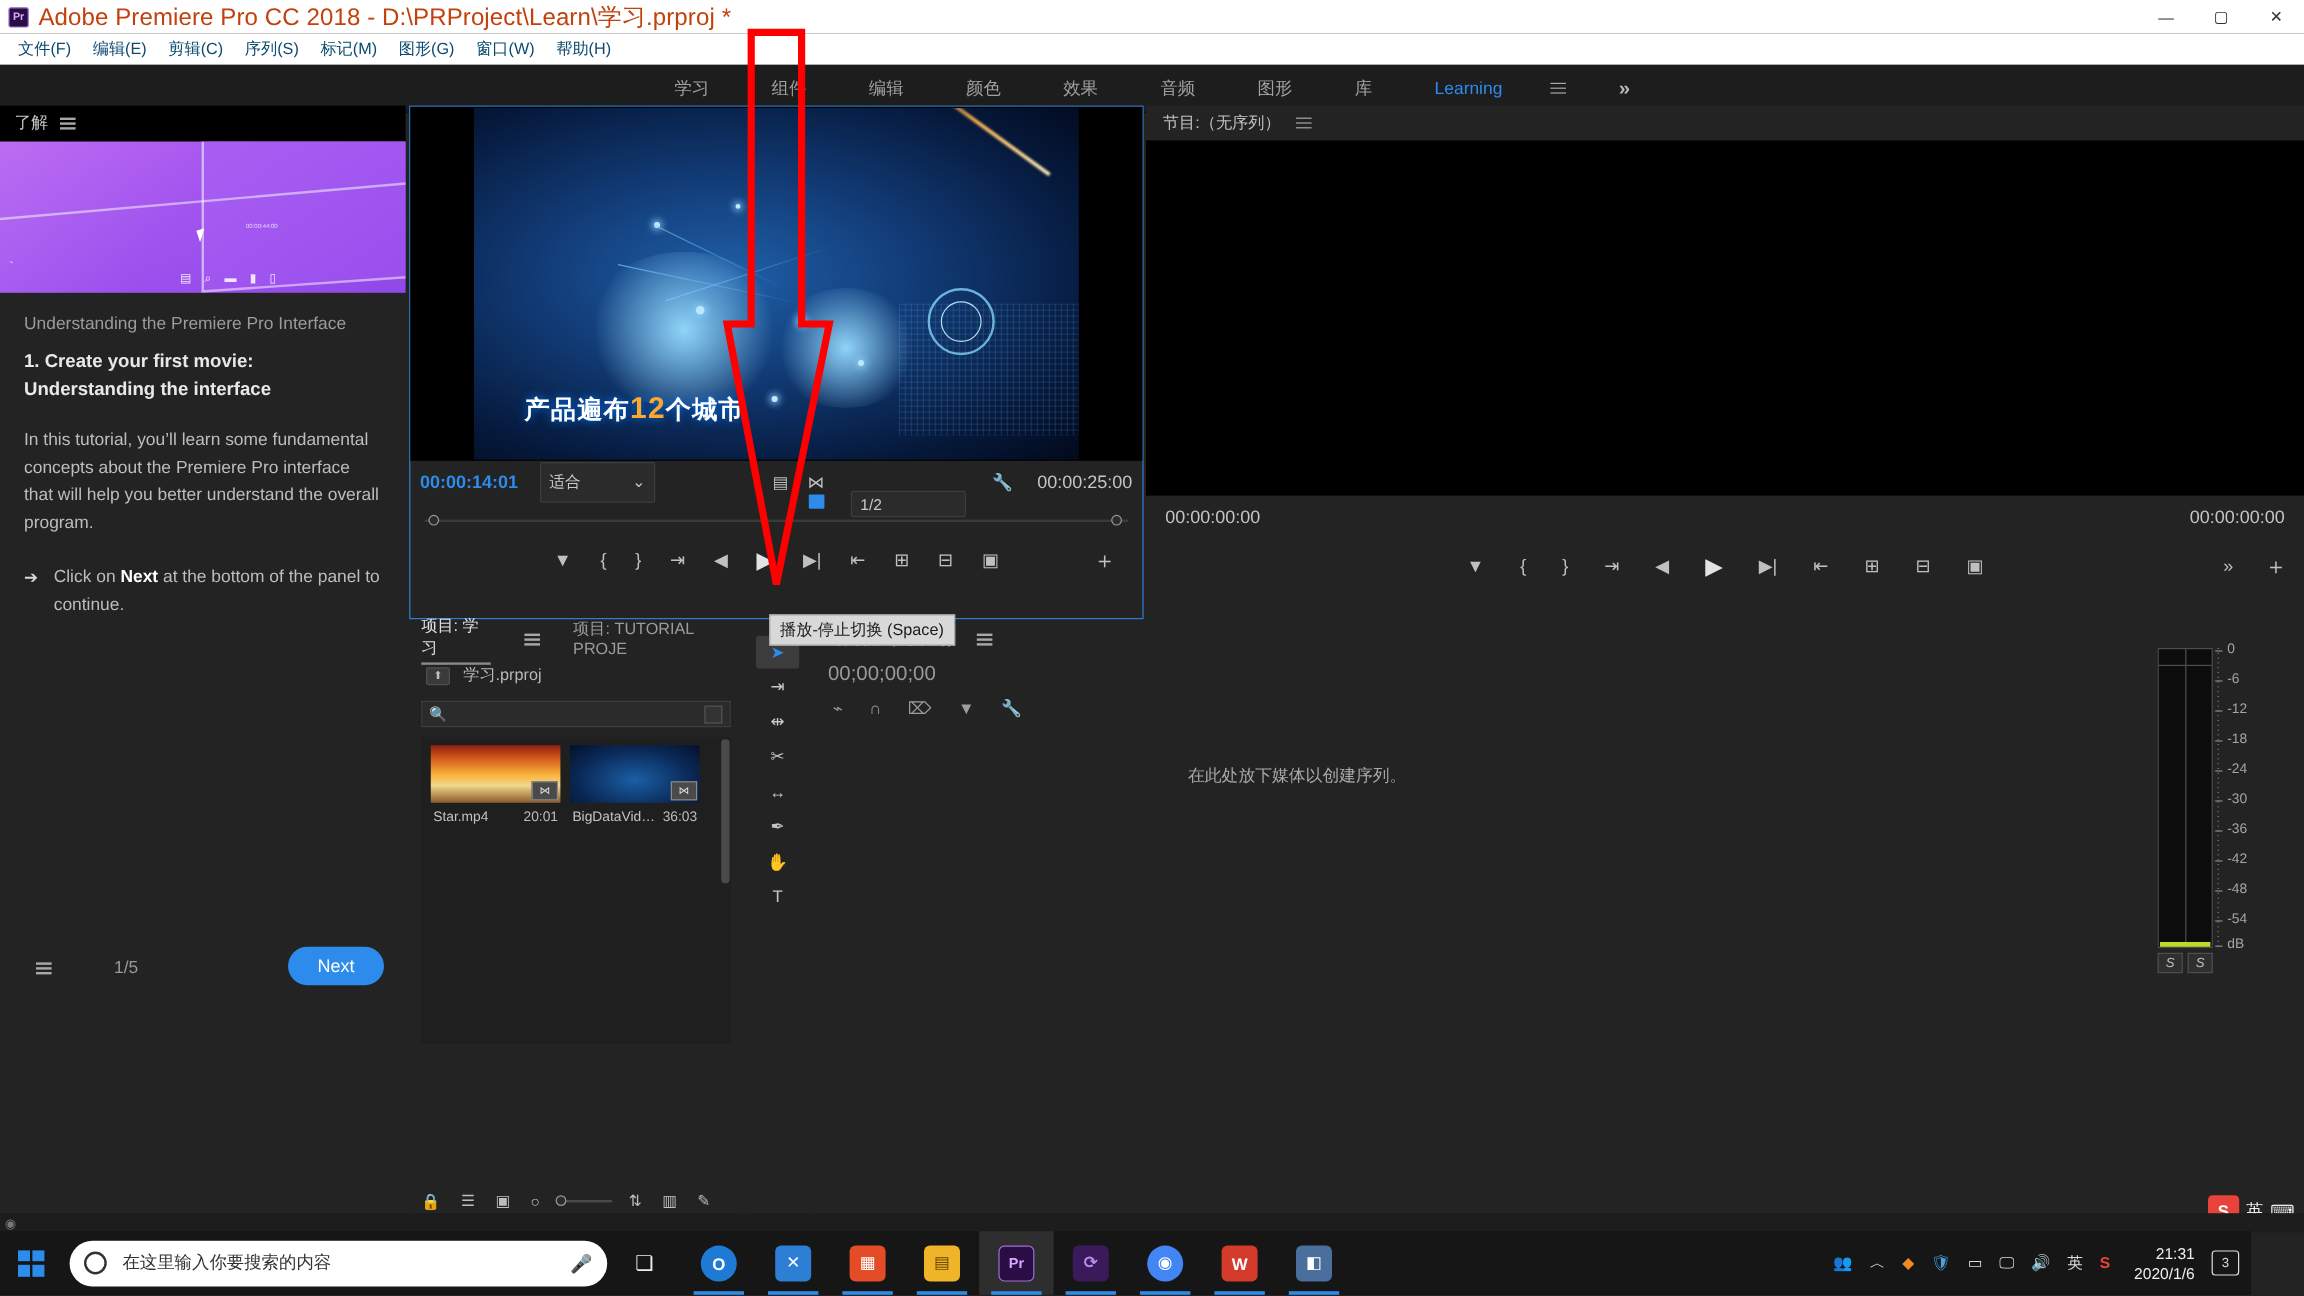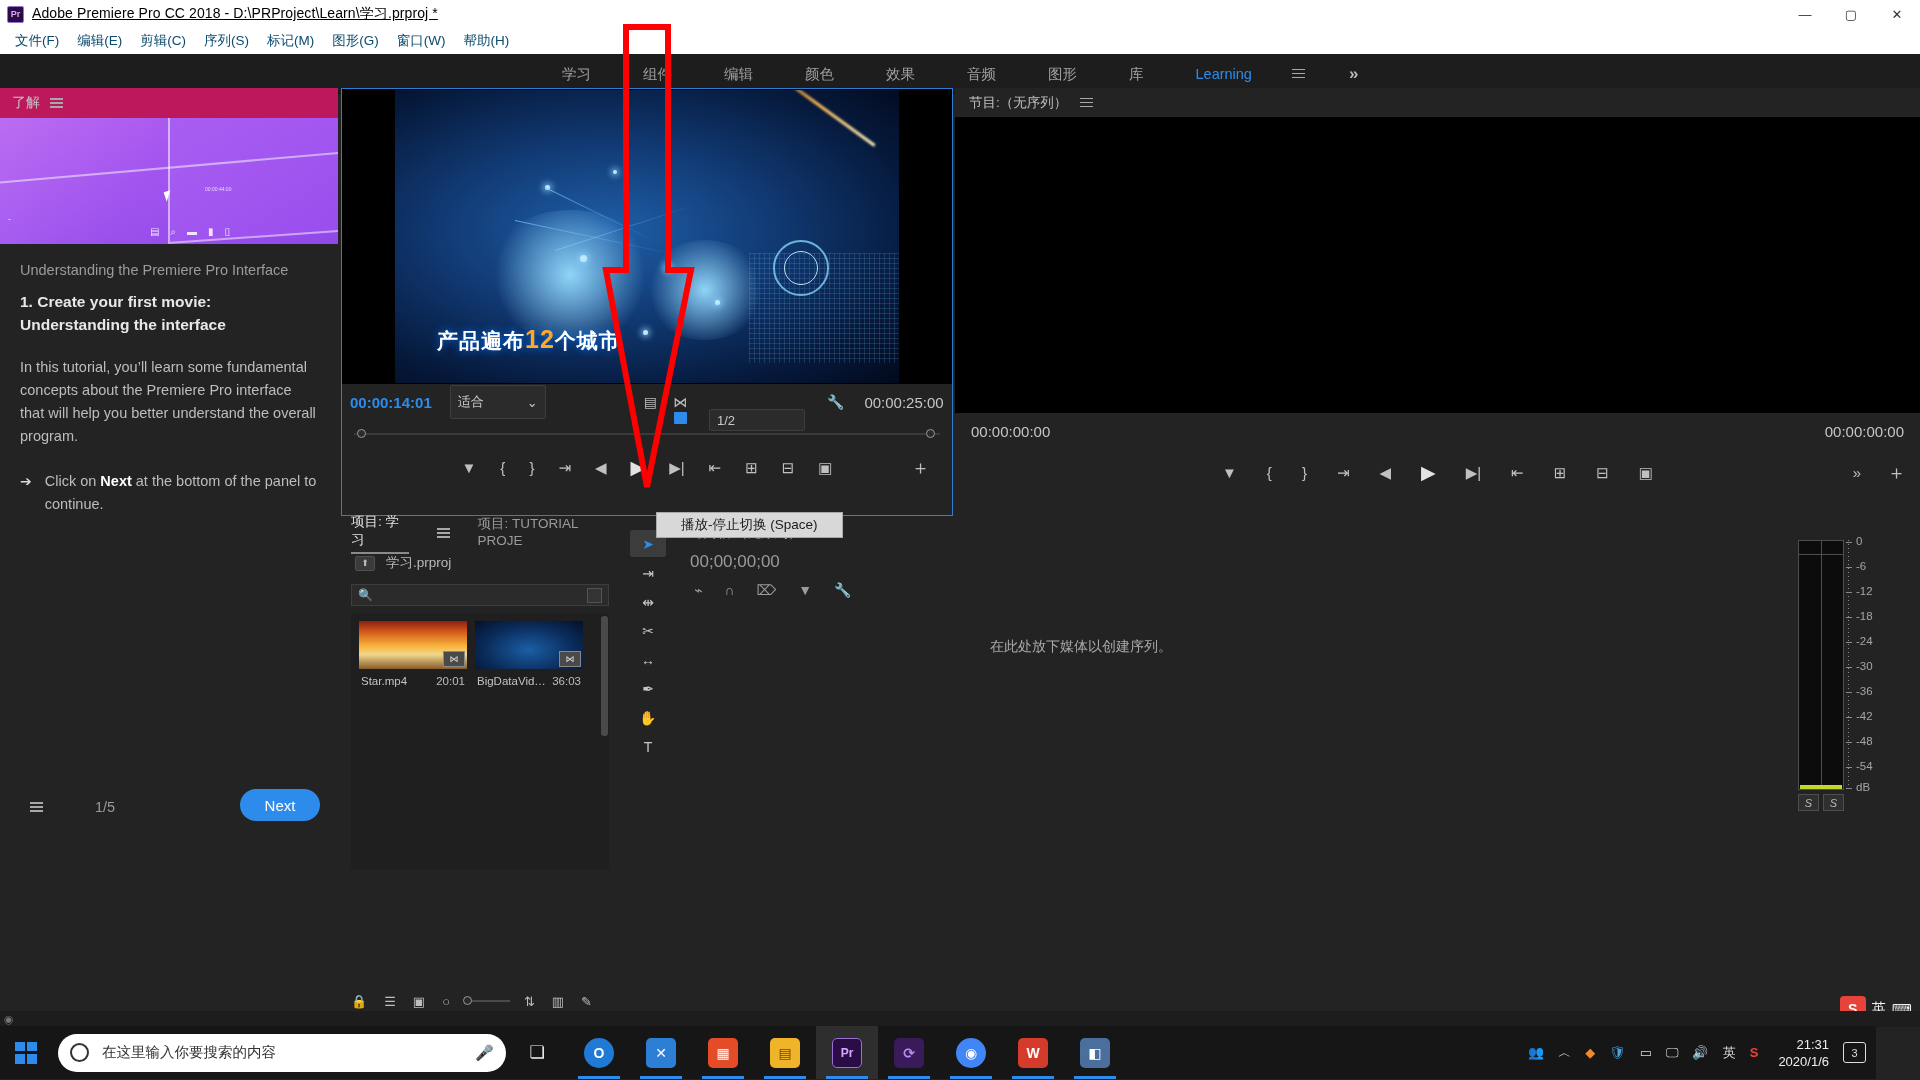--- a/index.html
+++ b/index.html
@@ -17,21 +17,21 @@
     position: absolute; left: 0; top: 0; width: 1920px; height: 28px;
     background: #ffffff; display: flex; align-items: center;
   }
   .pr-logo {
     width: 17px; height: 17px; margin-left: 7px; margin-right: 8px;
     background: #2a0d45; border: 1px solid #9b6fd4; border-radius: 2px;
     color: #d9a7ff; font-size: 9px; font-weight: bold;
     display: flex; align-items: center; justify-content: center;
     font-family: "Liberation Sans", sans-serif;
   }
-  .title-text { color: #000000; font-size: 14px; letter-spacing: .1px; text-decoration: underline; }
+  .title-text { color: #c2410c; font-size: 20px; letter-spacing: .1px; }
   .win-controls { position: absolute; right: 0; top: 0; height: 28px; display: flex; }
   .win-btn {
     width: 46px; height: 28px; display: flex; align-items: center; justify-content: center;
     color: #333; font-size: 13px;
   }
 
   
   .menubar {
     position: absolute; left: 0; top: 28px; width: 1920px; height: 26px;
     background: #ffffff; display: flex; align-items: center; padding-left: 6px;
@@ -52,21 +52,21 @@
   .ws-menu-icon { margin-left: 14px; color: #b0b0b0; font-size: 15px; }
   .ws-overflow { margin-left: 44px; color: #b8b8b8; font-size: 17px; font-weight: bold; }
 
   
   .panel { position: absolute; background: #232323; }
   .hamburger { display: inline-block; width: 13px; }
   .hamburger i { display:block; height:1.5px; background:#a8a8a8; margin:2.5px 0; }
 
   
   #learn-panel { left: 0; top: 88px; width: 338px; height: 750px; background: #232323; }
-  #learn-header { height: 30px; display:flex; align-items:center; gap:10px; padding-left:12px; background:#be185d;}
+  #learn-header { height: 30px; display:flex; align-items:center; gap:10px; padding-left:12px; background:#000000;}
   #learn-header .lbl { font-size: 14px; color: #c5c5c5; }
   .learn-hero {
     width: 338px; height: 126px;
     background:
       linear-gradient(125deg, rgba(255,255,255,.10) 0%, rgba(255,255,255,0) 46%),
       linear-gradient(160deg, #b35cf0 0%, #a254ef 45%, #8f49e8 100%);
     position: relative; overflow: hidden;
   }
   .hero-screen {
     position:absolute; right:0px; top:-6px; width:170px; height:126px;
@@ -223,22 +223,22 @@
   .meter-tick { position:absolute; left:0; width:6px; height:1px; background:#8a8a8a; }
   .meter-lbl { position:absolute; left: 10px; font-size: 11.5px; color:#a5a5a5; transform: translateY(-7px); }
   .meter-dots { position:absolute; left:2px; top:0; bottom:0; width:1px;
      background-image: linear-gradient(#8a8a8a 1px, transparent 1px); background-size: 1px 4px; }
   .meter-sbtns { display:flex; gap: 4px; margin-top: 4px; }
   .sbtn { width: 21px; height: 17px; background:#2f2f2f; border:1px solid #4e4e4e; color:#bdbdbd;
     font-size: 11px; display:flex; align-items:center; justify-content:center; font-style: italic;}
 
   
   #tooltip {
-    position: absolute; left: 641px; top: 512px; padding: 3px 24px;
-    background: #d8d8d8; color: #1a1a1a; font-size: 13.5px; white-space: nowrap; border: 1px solid #aaa; margin-left: 15px;
+    position: absolute; left: 641px; top: 512px; padding: 3px 8px;
+    background: #d8d8d8; color: #1a1a1a; font-size: 13.5px; white-space: nowrap; border: 1px solid #aaa;
   }
 
   
   #red-arrow { position:absolute; left: 596px; top: 22px; width: 110px; height: 470px; pointer-events:none; }
 
   
   #taskbar { position:absolute; left:0; bottom:1px; width:1876px; height: 53px; background:#161616; display:flex; align-items:center; }
   .start-btn { width: 52px; height: 53px; display:flex; align-items:center; justify-content:center; }
   .win-logo { width: 22px; height: 22px; display:grid; grid-template-columns:1fr 1fr; grid-template-rows:1fr 1fr; gap:2.5px; }
   .win-logo i { background:#2d8ceb; display:block; }

